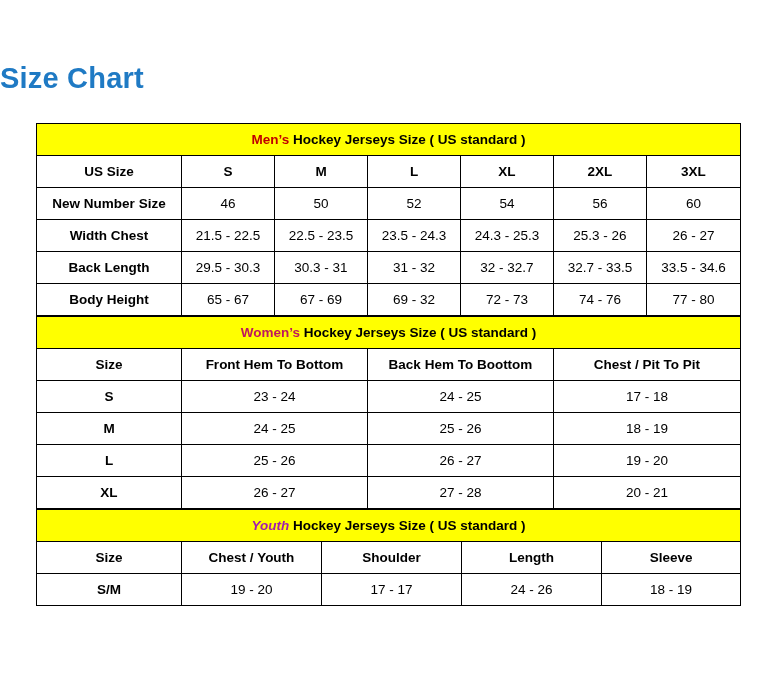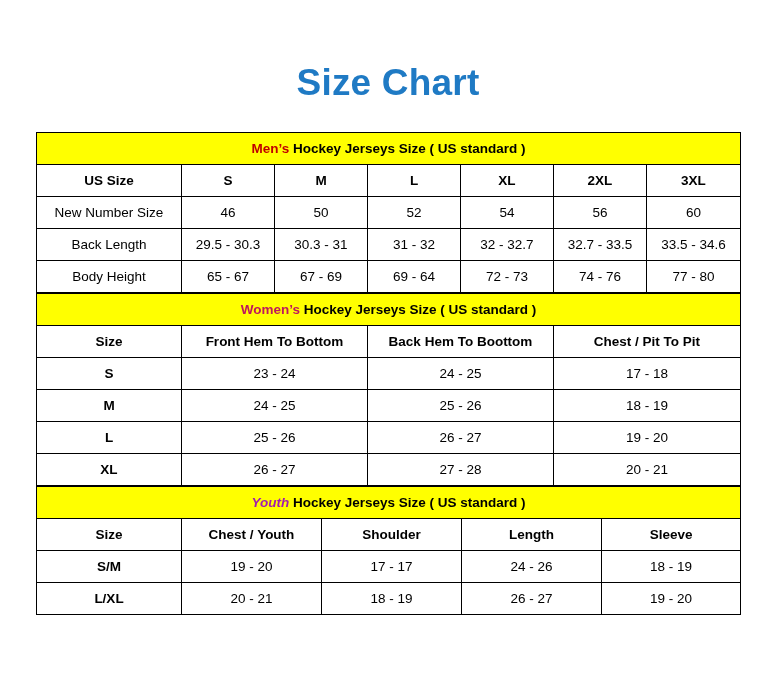--- a/index.html
+++ b/index.html
@@ -14,23 +14,22 @@
     color: #000000;
     overflow: hidden;
   }
   .page {
     position: relative;
     width: 776px;
     height: 692px;
     box-sizing: border-box;
   }
   .chart-title {
-    text-align: center;
     color: #1f7ac4;
-    font-size: 37px;
+    font-size: 29px;
     font-weight: bold;
     padding-top: 62px;
     padding-bottom: 0;
     letter-spacing: 0.2px;
   }
   .tables-wrap {
     margin: 28px 36px 0 36px;
   }
   table.size-table {
     border-collapse: collapse;
@@ -53,21 +52,21 @@
     height: 30px;
   }
   .banner .hl-men { color: #c00000; }
   .banner .hl-women { color: #be185d; }
   .banner .hl-youth { color: #a21caf; font-style: italic; }
   td.hdr {
     font-weight: bold;
     margin-left: 30px;
   }
   td.rowlabel {
-    font-weight: normal;
+    font-weight: bold;
   }
   td.rowlabel-bold {
     font-weight: bold;
   }
 </style>
 </head>
 <body>
 
 <div class="page">
 
@@ -101,33 +100,42 @@
         <tr>
           <td class="rowlabel">New Number Size</td>
           <td>46</td>
           <td>50</td>
           <td>52</td>
           <td>54</td>
           <td>56</td>
           <td>60</td>
         </tr>
         <tr>
+          <td class="rowlabel">Width Chest</td>
+          <td>21.5 - 22.5</td>
+          <td>22.5 - 23.5</td>
+          <td>23.5 - 24.3</td>
+          <td>24.3 - 25.3</td>
+          <td>25.3 - 26</td>
+          <td>26 - 27</td>
+        </tr>
+        <tr>
           <td class="rowlabel">Back Length</td>
           <td>29.5 - 30.3</td>
           <td>30.3 - 31</td>
           <td>31 - 32</td>
           <td>32 - 32.7</td>
           <td>32.7 - 33.5</td>
           <td>33.5 - 34.6</td>
         </tr>
         <tr>
           <td class="rowlabel">Body Height</td>
           <td>65 - 67</td>
           <td>67 - 69</td>
-          <td>69 - 64</td>
+          <td>69 - 32</td>
           <td>72 - 73</td>
           <td>74 - 76</td>
           <td>77 - 80</td>
         </tr>
       </tbody>
     </table>
 
     <table class="size-table">
       <colgroup>
         <col style="width:145px">
@@ -191,24 +199,17 @@
           <td class="hdr">Length</td>
           <td class="hdr">Sleeve</td>
         </tr>
         <tr>
           <td class="rowlabel-bold">S/M</td>
           <td>19 - 20</td>
           <td>17 - 17</td>
           <td>24 - 26</td>
           <td>18 - 19</td>
         </tr>
-        <tr>
-          <td class="rowlabel-bold">L/XL</td>
-          <td>20 - 21</td>
-          <td>18 - 19</td>
-          <td>26 - 27</td>
-          <td>19 - 20</td>
-        </tr>
       </tbody>
     </table>
 
   </div>
 </div>
 
 </body></html>

